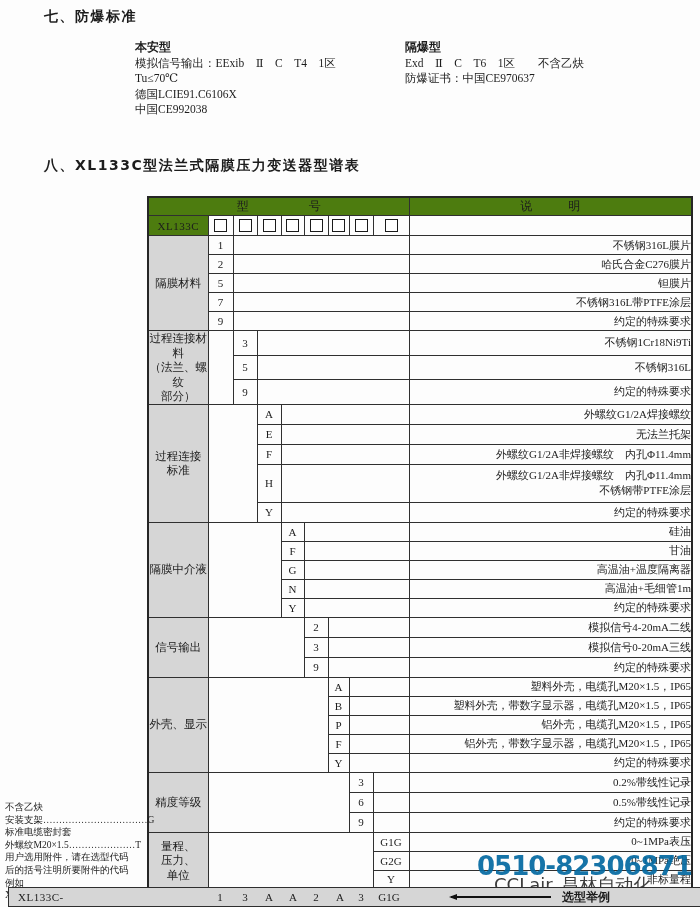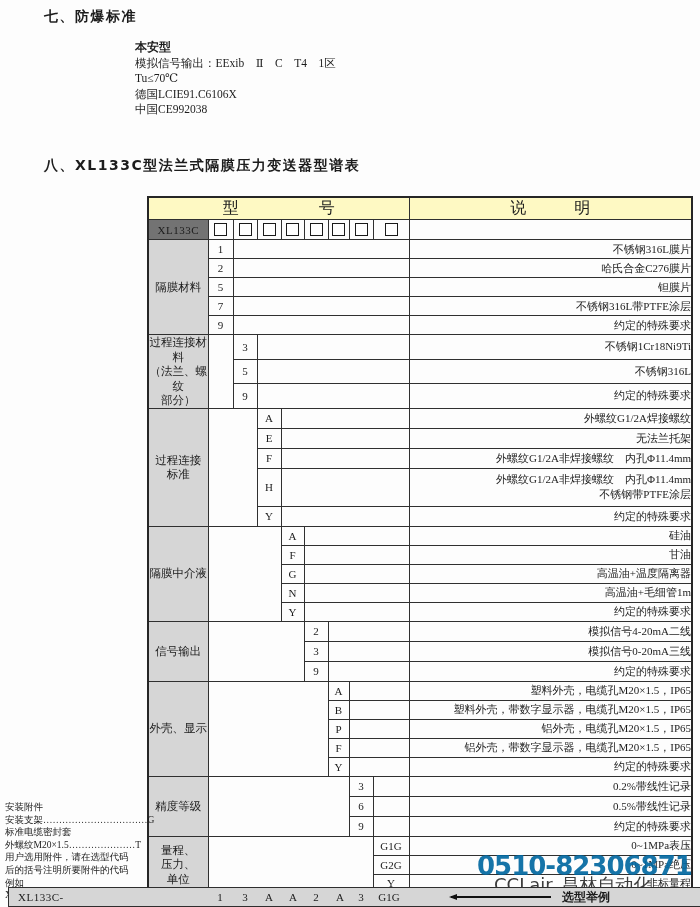--- a/index.html
+++ b/index.html
@@ -22,22 +22,22 @@
   }
   .spec td {
     border:1px solid #303030; padding:0; font-size:11px; text-align:center;
     vertical-align:middle; overflow:hidden;
   }
   .spec tr { height:19px; }
   .spec tr.rh { height:17px; }
   .spec tr.rm { height:20px; }
   .spec tr.r20 { height:20px; }
   .spec tr.r38 { height:38px; }
-  .spec td.hdr { background:#fef9c3; font-size:16px; white-space:pre; }
-  .spec td.modelname { background:#737373; font-size:11px; letter-spacing:0.5px; }
+  .spec td.hdr { background:#4d7c0f; font-size:12px; white-space:pre; }
+  .spec td.modelname { background:#4d7c0f; font-size:11px; letter-spacing:0.5px; }
   .spec td.cat { background:#d6d6d6; font-size:11.5px; line-height:14.5px; white-space:pre-line; }
   .spec td.desc { text-align:right; padding-left:11px; white-space:pre-line; line-height:15px; }
   .cb { display:inline-block; width:11px; height:11px; border:1px solid #1a1a1a; background:#fff; vertical-align:middle; margin-top:-2px; }
 
   .notes { position:absolute; left:5px; top:801px; width:142px; font-size:9.5px; line-height:12.6px; }
   .notes div { white-space:pre; }
 
   .bar {
     position:absolute; left:8px; top:887px; width:681px; height:18px;
     background:#d6d6d6; border:1px solid #2e2e2e; font-size:11px;padding-left:28px;
@@ -72,20 +72,25 @@
   <div class="h-title" style="left:44px; top:8px;">七、防爆标准</div>
 
   <div class="blk" style="left:135px; top:40px;">
     <div class="bt">本安型</div>
     <div class="ln">模拟信号输出：EExib　Ⅱ　C　T4　1区</div>
     <div class="ln">Tu≤70℃</div>
     <div class="ln">德国LCIE91.C6106X</div>
     <div class="ln">中国CE992038</div>
   </div>
 
+  <div class="blk" style="left:405px; top:40px;">
+    <div class="bt">隔爆型</div>
+    <div class="ln">Exd　Ⅱ　C　T6　1区　　不含乙炔</div>
+    <div class="ln">防爆证书：中国CE970637</div>
+  </div>
 
   <div class="h-title" style="left:44px; top:157px;">八、XL133C型法兰式隔膜压力变送器型谱表</div>
 
   <table class="spec">
     <colgroup>
       <col style="width:60px">
         <col style="width:25px">
         <col style="width:24px">
         <col style="width:24px">
       <col style="width:23px">
@@ -297,21 +302,21 @@
       <td class="desc">0~1MPa绝压</td>
     </tr>
     <tr>
       <td>Y</td>
       <td class="desc">非标量程</td>
     </tr>
   </tbody>
     </table>
 
   <div class="notes">
-    <div>安装附件</div>
+    <div>不含乙炔</div>
     <div>安装支架……………………………G</div>
     <div>标准电缆密封套</div>
     <div>外螺纹M20×1.5…………………T</div>
     <div>用户选用附件，请在选型代码</div>
     <div>后的括号注明所要附件的代码</div>
     <div>例如</div>
     <div>XL133C-□□□□□□□□[GT]</div>
   </div>
 
   <div class="wm-phone">0510-82306871</div>

